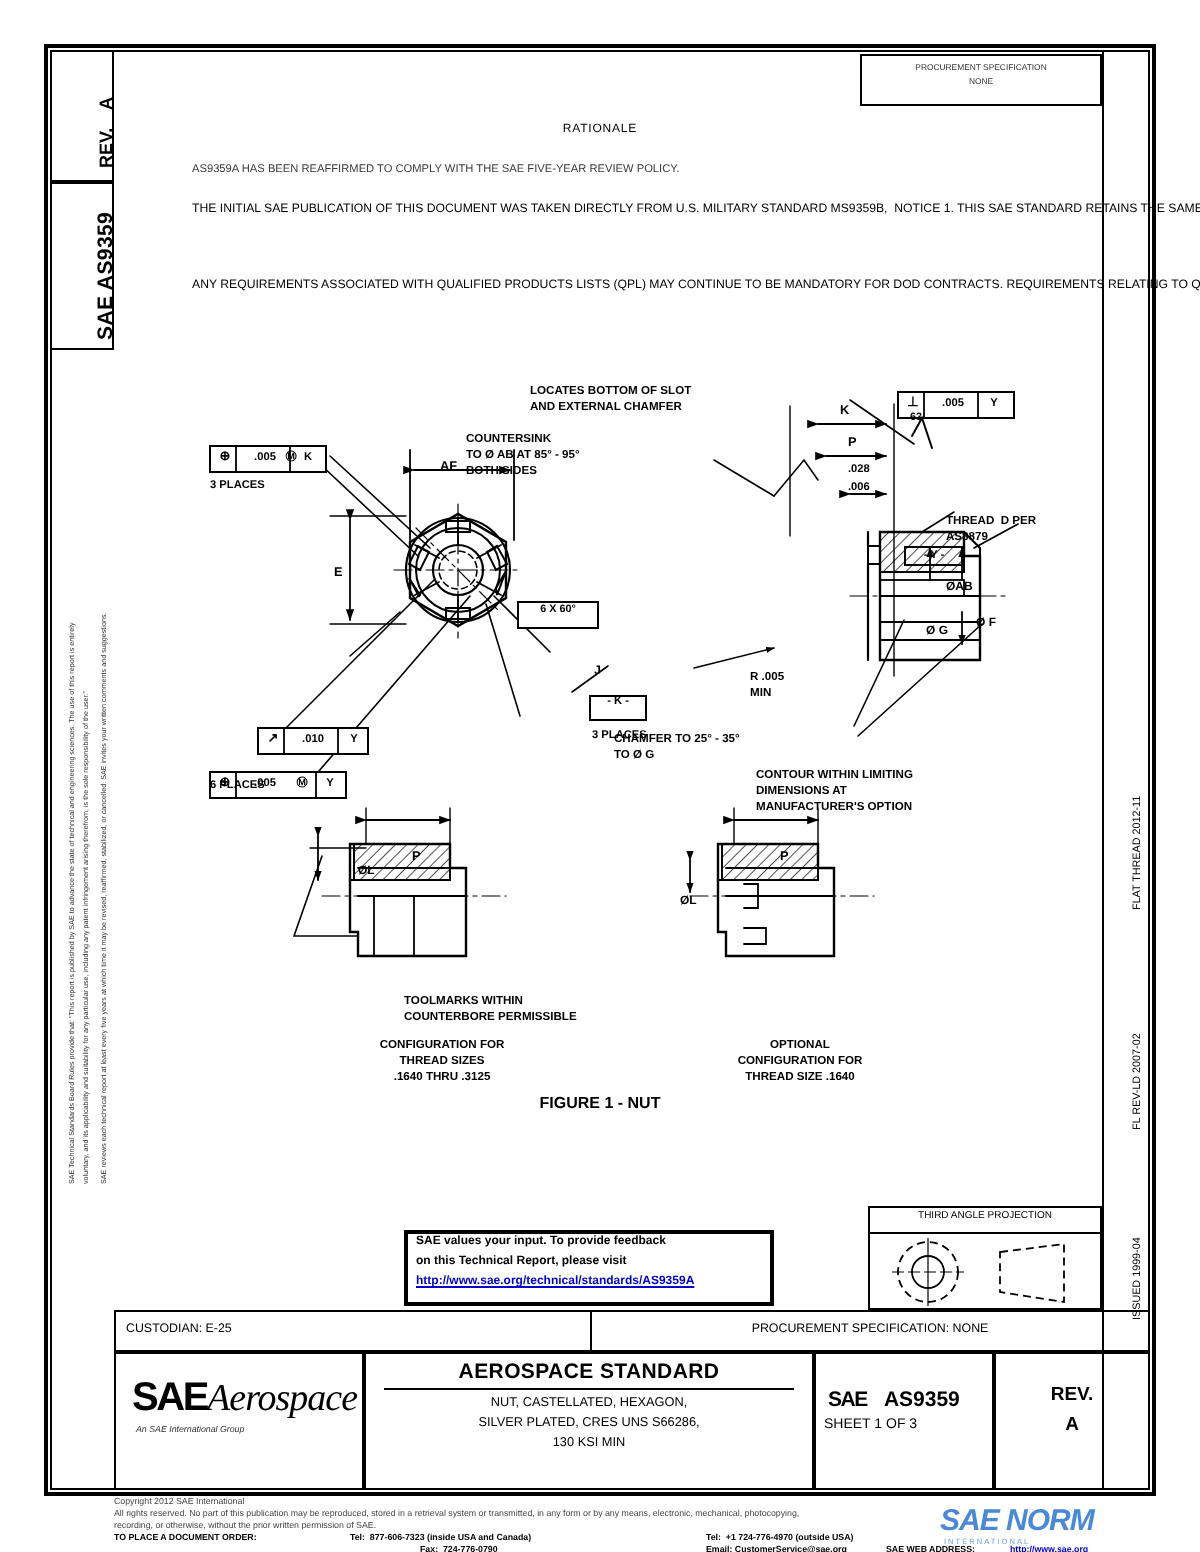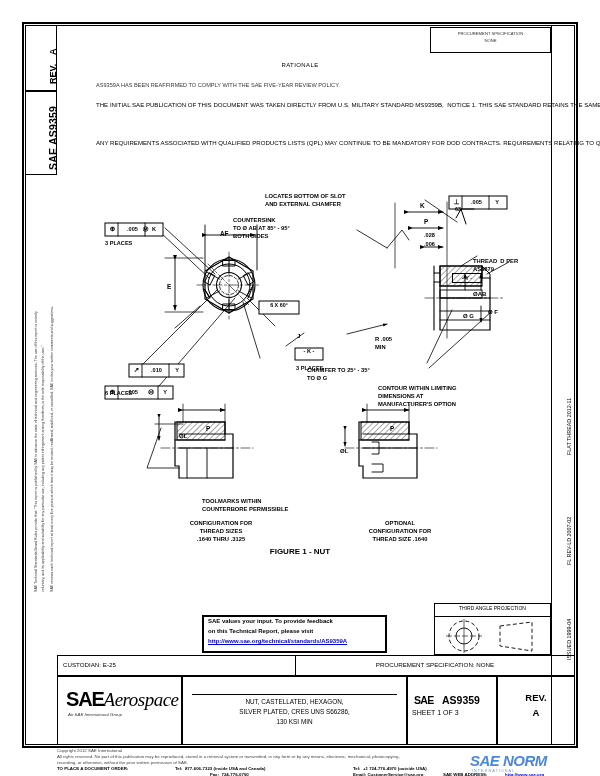--- a/index.html
+++ b/index.html
@@ -355,20 +355,21 @@
   <div class="bx" id="tb-logo"></div>
   <div class="bx" id="tb-title"></div>
   <div class="bx" id="tb-num"></div>
   <div class="bx" id="tb-rev"></div>
 
   <div class="abs" style="left:66px;top:688px;width:110px;">
     <span class="b" style="font-size:20px;letter-spacing:-1.2px;font-family:'Liberation Sans',sans-serif;">SAE</span><span style="font-size:19px;font-style:italic;font-family:'Liberation Serif',serif;letter-spacing:-0.5px;">Aerospace</span>
   </div>
   <div class="t" style="left:68px;top:712px;font-size:4.4px;font-style:italic;color:#333;">An SAE International Group</div>
 
+  <div class="t b c" style="left:182px;top:680px;width:225px;font-size:10.5px;letter-spacing:.2px;">AEROSPACE STANDARD</div>
   <div class="ln" id="tb-title-hdr-rule"></div>
   <div class="t c" style="left:182px;top:698px;width:225px;font-size:6.4px;">NUT, CASTELLATED, HEXAGON,</div>
   <div class="t c" style="left:182px;top:708px;width:225px;font-size:6.4px;">SILVER PLATED, CRES UNS S66286,</div>
   <div class="t c" style="left:182px;top:718px;width:225px;font-size:6.4px;">130 KSI MIN</div>
 
   <div class="abs" style="left:414px;top:690px;">
     <span class="b" style="font-size:10.5px;letter-spacing:-0.7px;">SAE</span>
     <span class="b" style="font-size:10.5px;margin-left:4px;">AS9359</span>
   </div>
   <div class="t" style="left:412px;top:709px;font-size:7px;">SHEET 1 OF 3</div>

